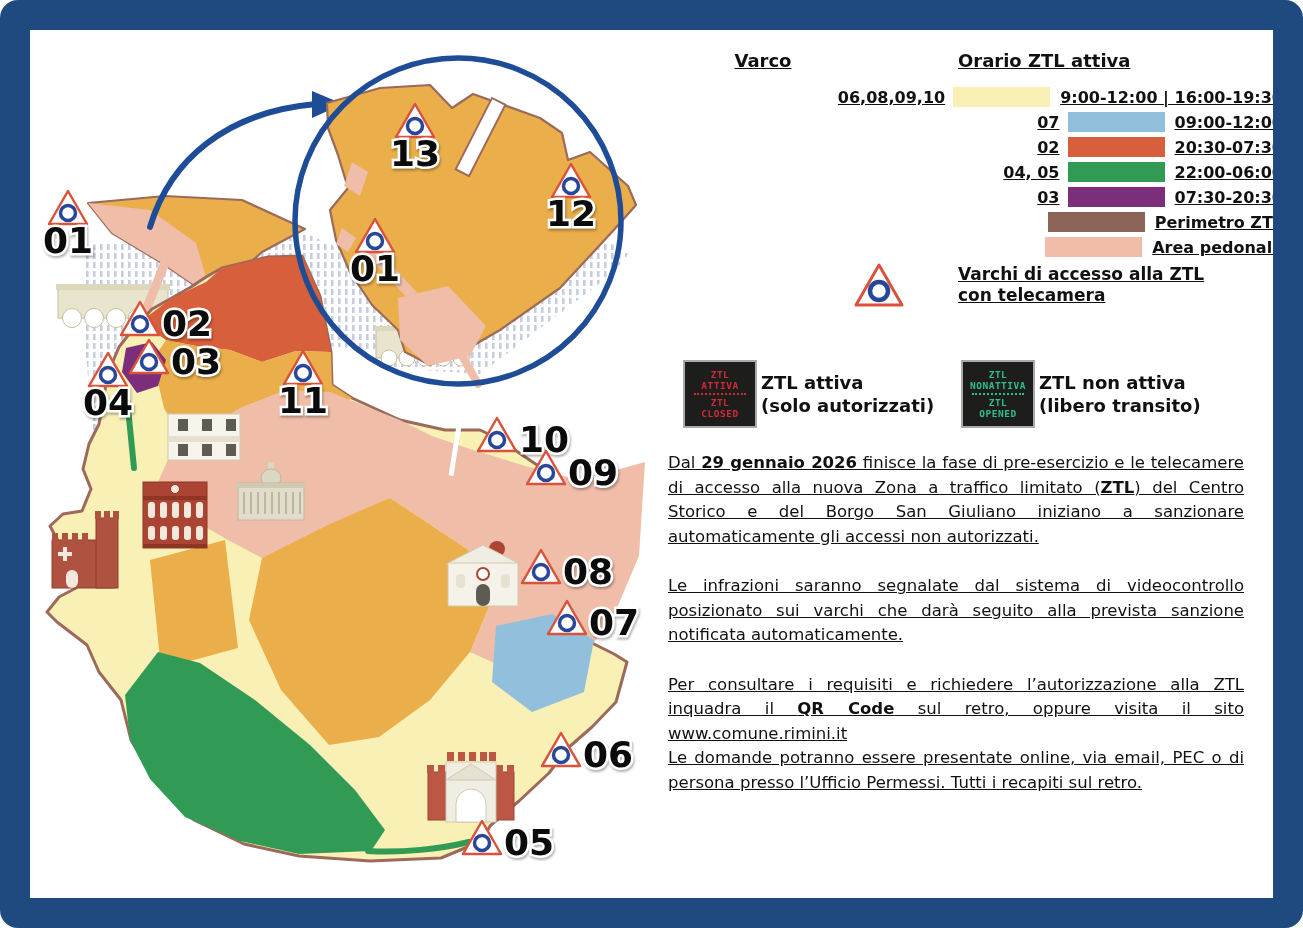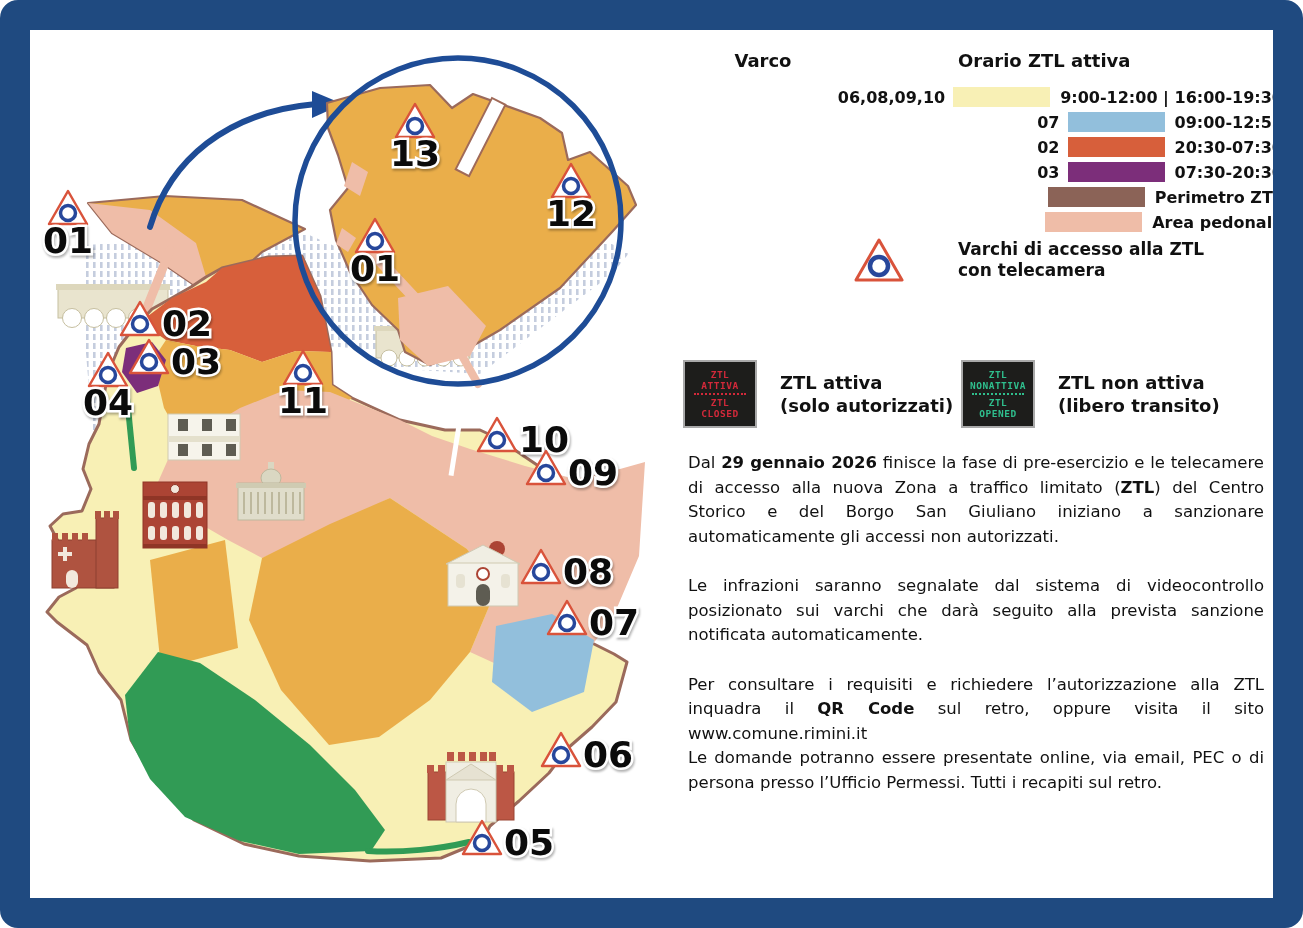--- a/index.html
+++ b/index.html
@@ -22,21 +22,21 @@
   .pink-line{stroke:var(--pedestrian-pink);fill:none;stroke-linecap:round;}
   .green-line{stroke:var(--green);fill:none;stroke-linecap:round;}
   .blue-accent{stroke:var(--accent-blue);fill:none;}
   .mk-tri{fill:#fff;stroke:var(--marker-red);stroke-width:2.5;stroke-linejoin:round;}
   .mk-circ{fill:#fff;stroke:var(--marker-blue);stroke-width:3.5;}
   .mk-label{font-family:"DejaVu Sans",sans-serif;font-weight:bold;font-size:36px;
             fill:#0b0b0b;paint-order:stroke;stroke:#ffffff;stroke-width:5px;
             filter:drop-shadow(1px 2px 1px rgba(0,0,0,.30));}
 
   
-  .legend{position:absolute;left:683px;top:50px;width:600px;z-index:10;}
+  .legend{position:absolute;left:683px;top:50px;width:600px;z-index:10;text-decoration:underline;}
   .leg-head{display:flex;align-items:center;margin-bottom:16px;}
   .leg-head-varco{width:160px;text-align:center;font-weight:bold;font-size:18px;}
   .leg-head-spacer{width:115px;}
   .leg-head-orario{font-weight:bold;font-size:18px;}
   .leg-row{display:flex;align-items:center;margin-bottom:5px;height:20px;justify-content:flex-end;}
   .leg-varco{width:160px;text-align:right;font-weight:bold;font-size:16px;letter-spacing:0;}
   .leg-swatch{width:97px;height:20px;margin:0 10px 0 8px;flex:none;}
   .leg-time{font-weight:bold;font-size:16px;white-space:nowrap;}
   .leg-camera{display:flex;align-items:center;margin-top:4px;}
   .leg-cam-spacer{width:160px;flex:none;}
@@ -47,24 +47,24 @@
   .signs{position:absolute;left:683px;top:360px;width:590px;height:70px;z-index:10;}
   .sign-group{position:absolute;top:0;display:flex;align-items:center;}
   .sign-group.right{left:278px;}
   .led-sign{width:70px;height:64px;background:#1d1d1b;border:2px solid #a9a9a9;
             display:flex;flex-direction:column;align-items:center;justify-content:center;
             font-family:"DejaVu Sans Mono","Liberation Mono",monospace;
             font-weight:bold;font-size:9.5px;line-height:11px;letter-spacing:0.5px;flex:none;}
   .led-sign .led-div{width:52px;border-top:2px dotted currentColor;margin:2px 0;}
   .led-red{color:var(--led-red);}
   .led-green{color:var(--led-green);}
-  .sign-caption{margin-left:23px;font-weight:bold;font-size:18px;line-height:23px;white-space:nowrap;}
+  .sign-caption{margin-left:4px;font-weight:bold;font-size:18px;line-height:23px;white-space:nowrap;}
 
   
-  .paras{position:absolute;left:688px;top:451px;width:576px;z-index:10;}
+  .paras{position:absolute;left:668px;top:451px;width:576px;z-index:10;text-decoration:underline;}
   .paras p{margin:0;font-size:16.5px;line-height:24.5px;text-align:justify;}
   .paras p.gap{margin-top:25px;}
 </style>
 </head>
 <body>
 
 <svg class="map-svg" width="1303" height="928" viewBox="0 0 1303 928">
   <defs>
     <pattern id="riverHatch" width="7" height="9" patternUnits="userSpaceOnUse">
       <rect x="2" y="1" width="2.6" height="6" fill="#c5cdde"></rect>
@@ -295,26 +295,31 @@
   </div>
   <div id="legend-rows">
       <div class="leg-row">
         <div class="leg-varco">06,08,09,10</div>
         <div class="leg-swatch" style="background: rgb(248, 240, 181);"></div>
         <div class="leg-time">9:00-12:00 | 16:00-19:30</div>
       </div>
       <div class="leg-row">
         <div class="leg-varco">07</div>
         <div class="leg-swatch" style="background: rgb(146, 191, 220);"></div>
-        <div class="leg-time">09:00-12:55</div>
+        <div class="leg-time">09:00-12:00</div>
       </div>
       <div class="leg-row">
         <div class="leg-varco">02</div>
         <div class="leg-swatch" style="background: rgb(215, 95, 59);"></div>
         <div class="leg-time">20:30-07:30</div>
+      </div>
+      <div class="leg-row">
+        <div class="leg-varco">04, 05</div>
+        <div class="leg-swatch" style="background: rgb(49, 155, 85);"></div>
+        <div class="leg-time">22:00-06:00</div>
       </div>
       <div class="leg-row">
         <div class="leg-varco">03</div>
         <div class="leg-swatch" style="background: rgb(124, 46, 122);"></div>
         <div class="leg-time">07:30-20:30</div>
       </div>
       <div class="leg-row">
         <div class="leg-varco"></div>
         <div class="leg-swatch" style="background: rgb(139, 99, 87);"></div>
         <div class="leg-time">Perimetro ZTL</div>

